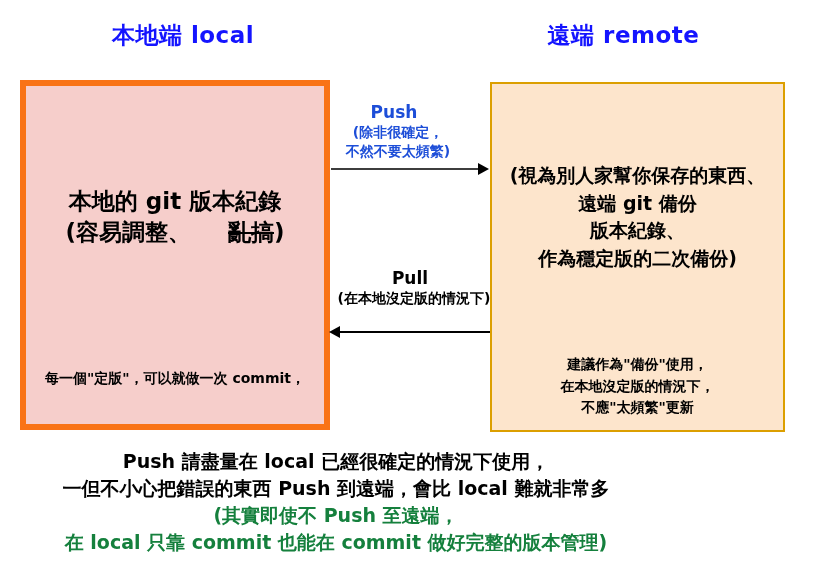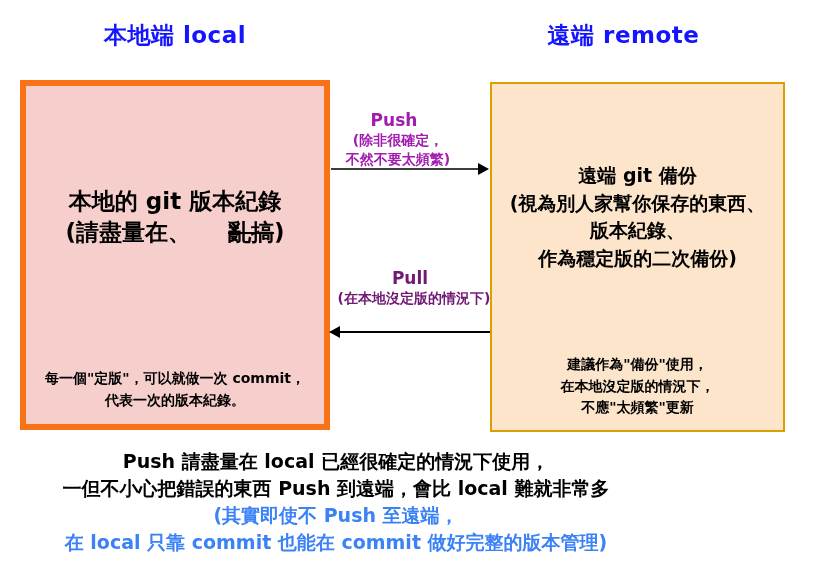--- a/index.html
+++ b/index.html
@@ -17,21 +17,21 @@
   }
   .heading {
     position: absolute;
     top: 20px;
     text-align: center;
     font-size: 23px;
     font-weight: bold;
     color: #1414ff;
     letter-spacing: 0.5px;
   }
-  #heading-left  { left: 20px;  width: 310px; }
+  #heading-left  { left: 28px;  width: 310px; }
   #heading-right { left: 476px; width: 295px; }
 
   .node-box { position: absolute; box-sizing: border-box; }
   #local-box {
     left: 20px; top: 80px; width: 310px; height: 350px;
     background: #f6cecb;
     border: 6px solid #f97316;
   }
   #remote-box {
     left: 490px; top: 82px; width: 295px; height: 350px;
@@ -87,64 +87,62 @@
     border-right: 11px solid #000000;
   }
 
   .arrow-label {
     position: absolute;
     text-align: center;
     font-weight: 600;
   }
   #push-label {
     left: 330px; top: 102px; width: 128px;
-    color: #a21caf;
-    margin-top: 8px;
+    color: #1d4ed8;
   }
   #pull-label {
     left: 323px; top: 268px; width: 174px;
-    color: #701a75;
+    color: #000000;
   }
   .arrow-label .label-main { font-size: 17px; line-height: 1.25; }
   .arrow-label .label-sub  { font-size: 14px; line-height: 1.35; padding-left: 8px; }
 
   #footer {
     position: absolute;
     left: 0; top: 448px; width: 672px;
     text-align: center;
     font-size: 19px;
     line-height: 1.42;
     font-weight: 600;
     color: #000000;
   }
-  .footer-red { color: #3b82f6; }
+  .footer-red { color: #15803d; }
 </style>
 </head>
 <body>
 
 <div id="canvas">
 
   <div id="heading-left" class="heading">本地端 local</div>
   <div id="heading-right" class="heading">遠端 remote</div>
 
   <div id="local-box" class="node-box">
     <div id="local-title" class="box-title">
       <div>本地的 git 版本紀錄</div>
-      <div><span>(請盡量在、</span><span class="struck">亂搞</span><span>)</span></div>
+      <div><span>(容易調整、</span><span class="struck">亂搞</span><span>)</span></div>
     </div>
     <div id="local-note" class="box-note">
       <div>每一個"定版"，可以就做一次 commit，</div>
-      <div>代表一次的版本紀錄。</div>
     </div>
   </div>
 
   <div id="remote-box" class="node-box">
     <div id="remote-title" class="box-title">
+      <div>(視為別人家幫你保存的東西、</div>
       <div>遠端 git 備份</div>
-      <div>(視為別人家幫你保存的東西、</div>
       <div>版本紀錄、</div>
       <div>作為穩定版的二次備份)</div>
     </div>
     <div id="remote-note" class="box-note">
       <div>建議作為"備份"使用，</div>
       <div>在本地沒定版的情況下，</div>
       <div>不應"太頻繁"更新</div>
     </div>
   </div>
 

